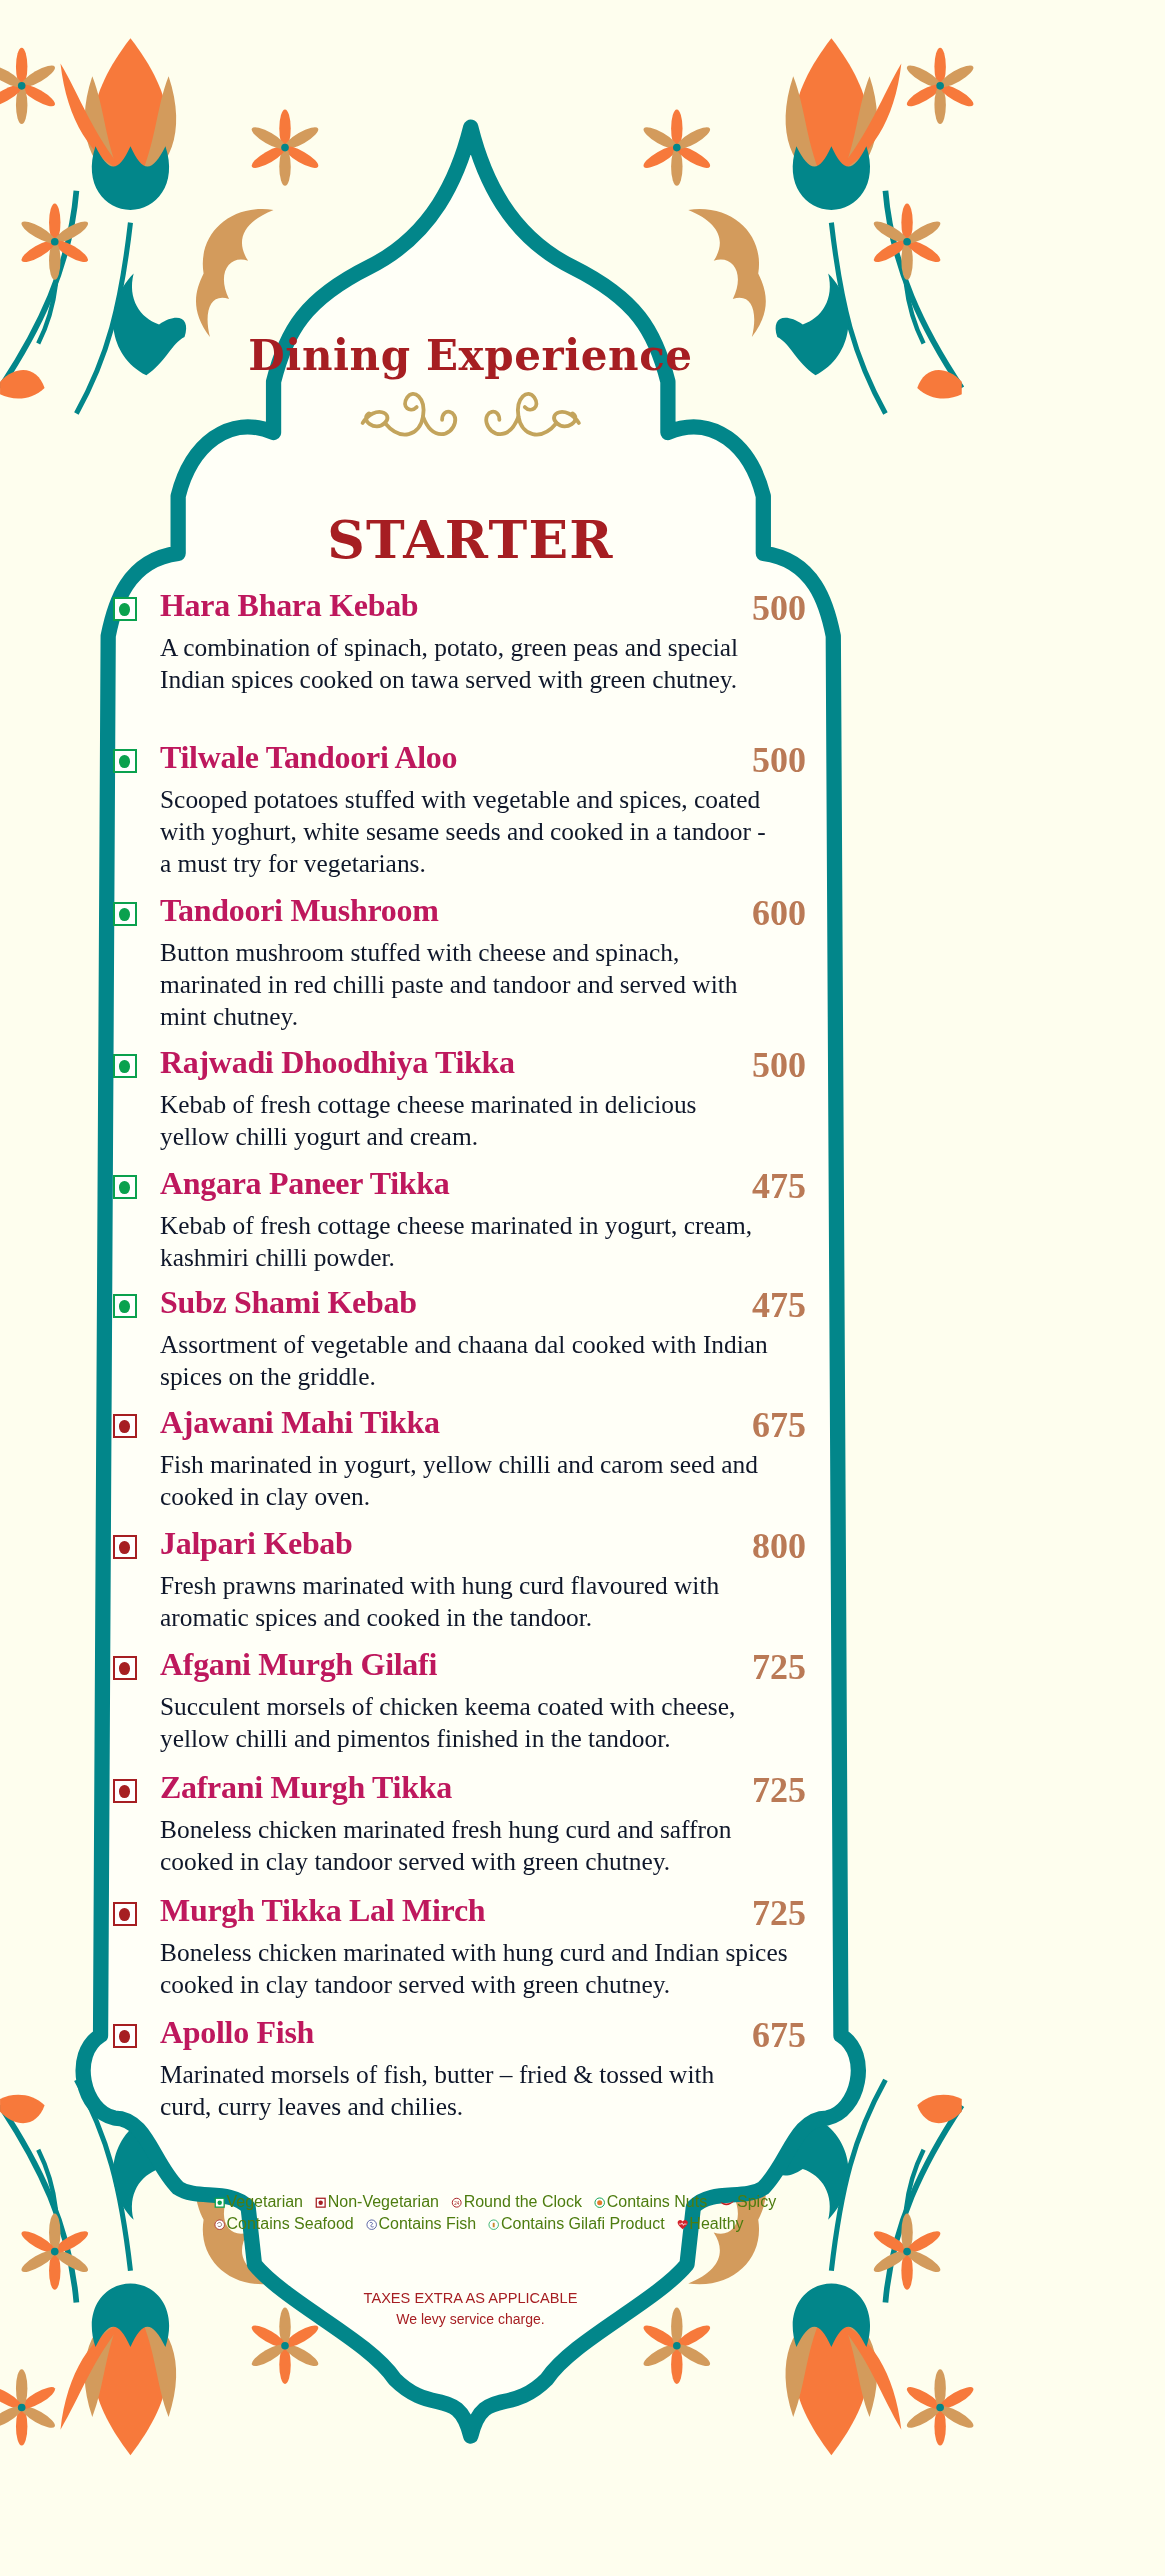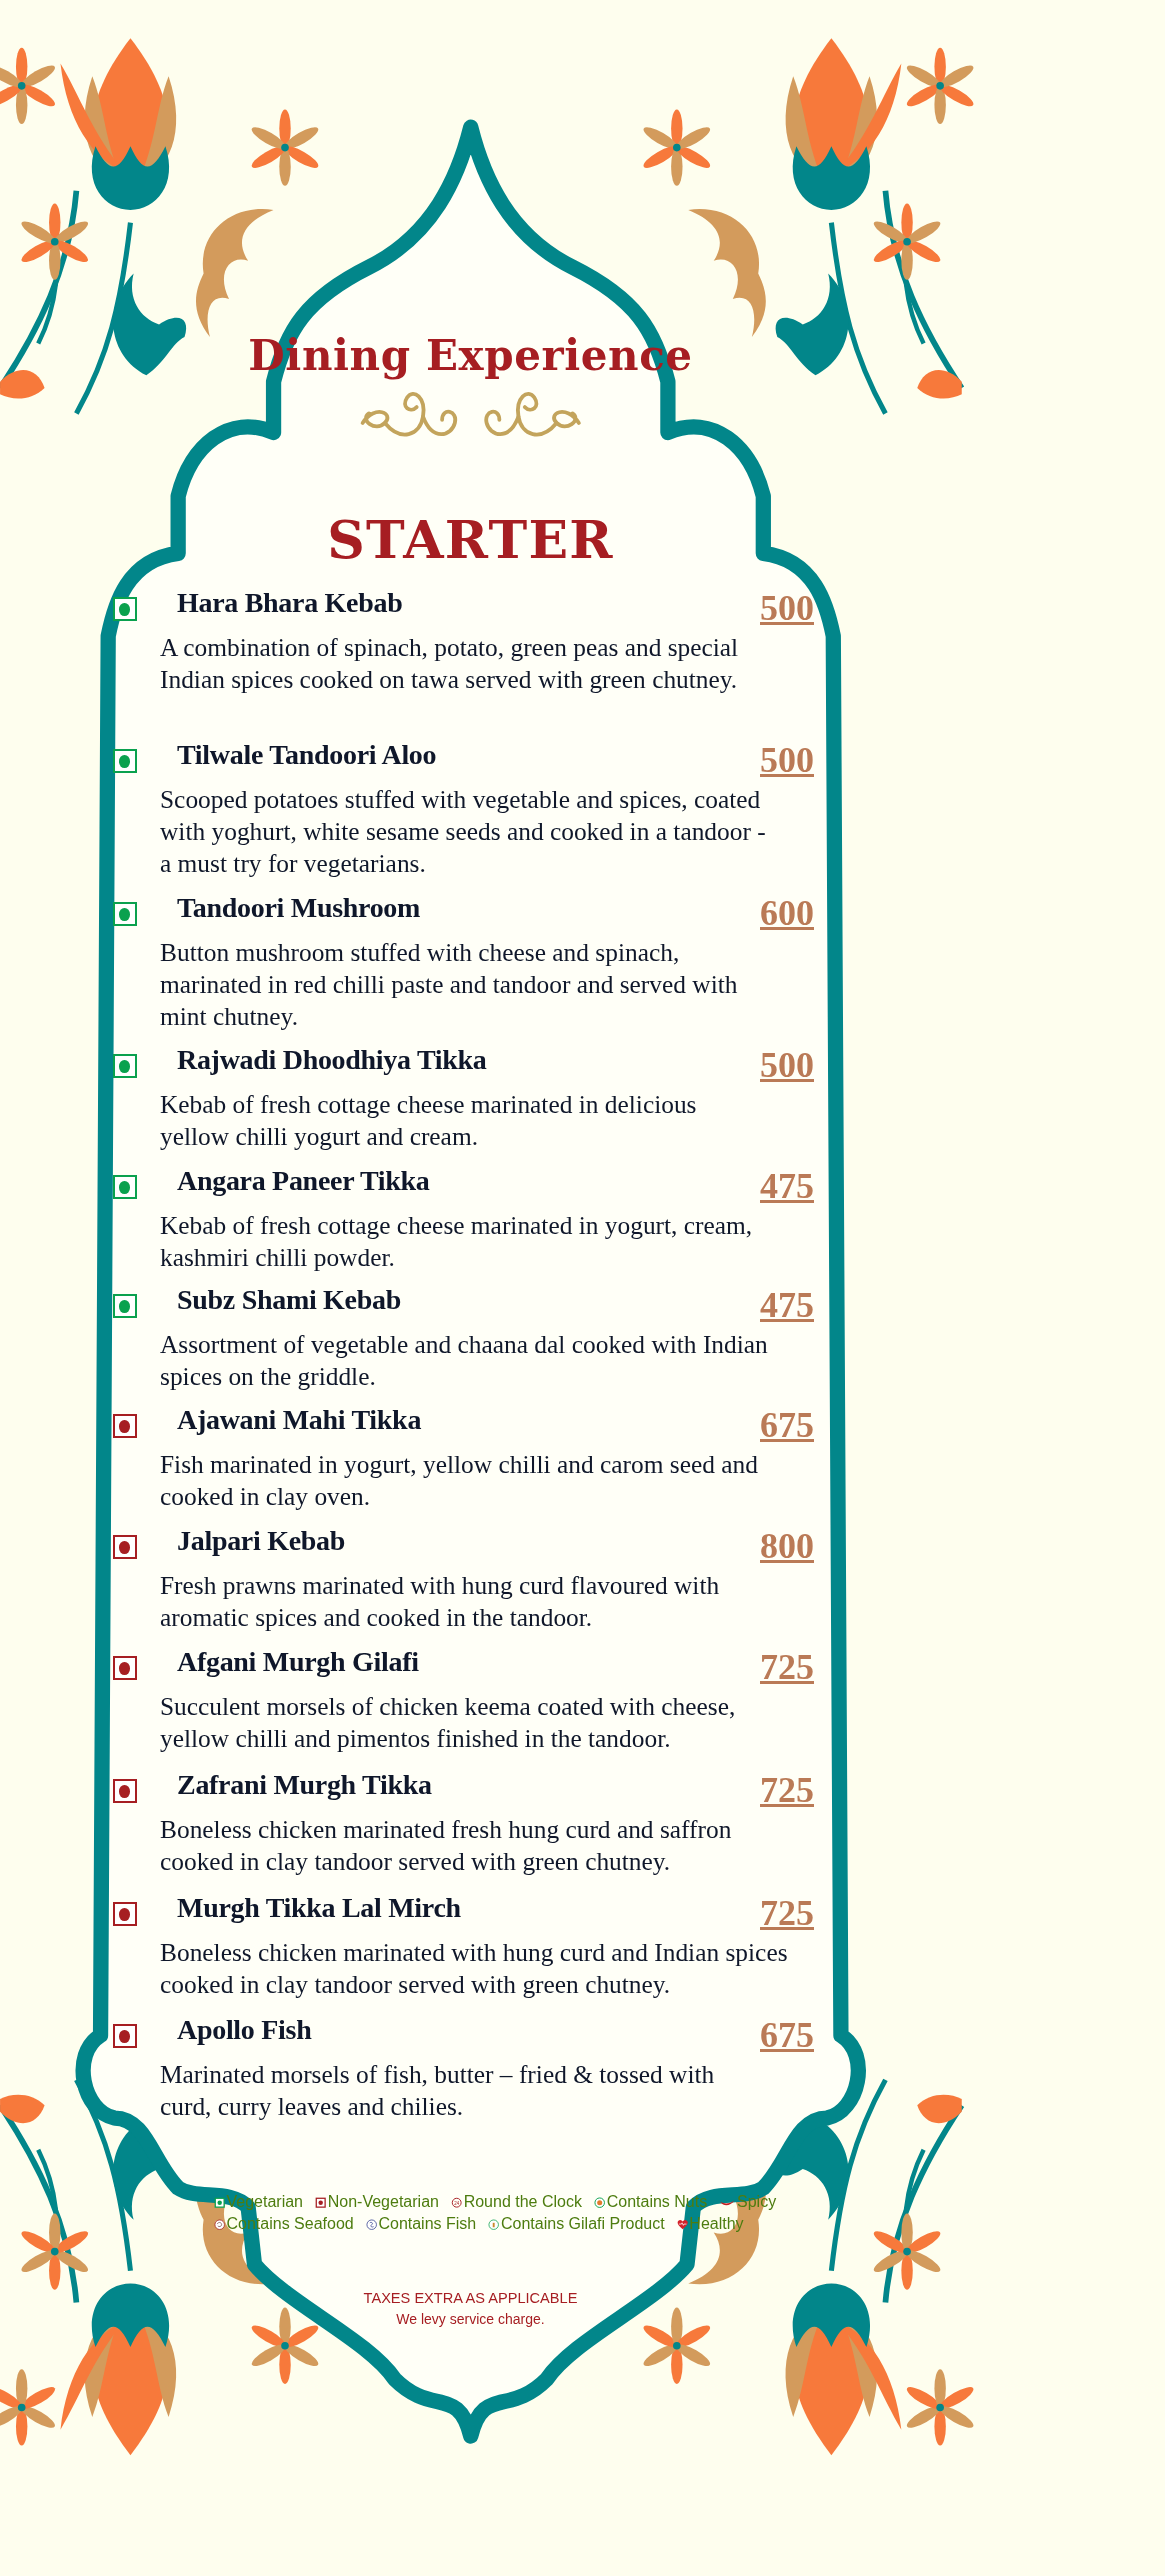--- a/index.html
+++ b/index.html
@@ -25,25 +25,25 @@
     border:2.5px solid #0AA14E; background:#fff;
   }
   .item .mark.nonveg { border-color:#A61E22; }
   .item .mark::after {
     content:""; position:absolute; left:4.5px; top:3.8px; width:10.8px; height:12.7px; border-radius:50%;
     background:#0AA14E;
   }
   .item .mark.nonveg::after { background:#A61E22; }
   .item .name {
     position:absolute; left:52px; top:-5.1px; font-family:"Liberation Serif", serif; font-weight:bold;
-    font-size:28px; color:#0f172a; white-space:nowrap; letter-spacing:-0.3px;margin-left:17px;
+    font-size:32px; color:#be185d; white-space:nowrap; letter-spacing:-0.3px;
   }
   .item .price {
-    position:absolute; right:0; top:-5.1px; font-family:"Liberation Serif", serif; font-weight:bold;
-    font-size:36px; color:#BA7A56;text-decoration:underline;
+    position:absolute; right:8px; top:-5.1px; font-family:"Liberation Serif", serif; font-weight:bold;
+    font-size:36px; color:#BA7A56;
   }
   .item .desc {
     position:absolute; left:52px; top:39px; width:611px; font-family:"Liberation Serif", serif;
     font-size:25.4px; line-height:32px; color:#0f172a;
   }
   .legend {
     position:absolute; left:210px; width:528px; text-align:center; font-family:"Liberation Sans", sans-serif;
     font-size:16px; color:#4d7c0f; white-space:nowrap;
   }
   .legend .li { display:inline-block; margin:0 3.8px; }

